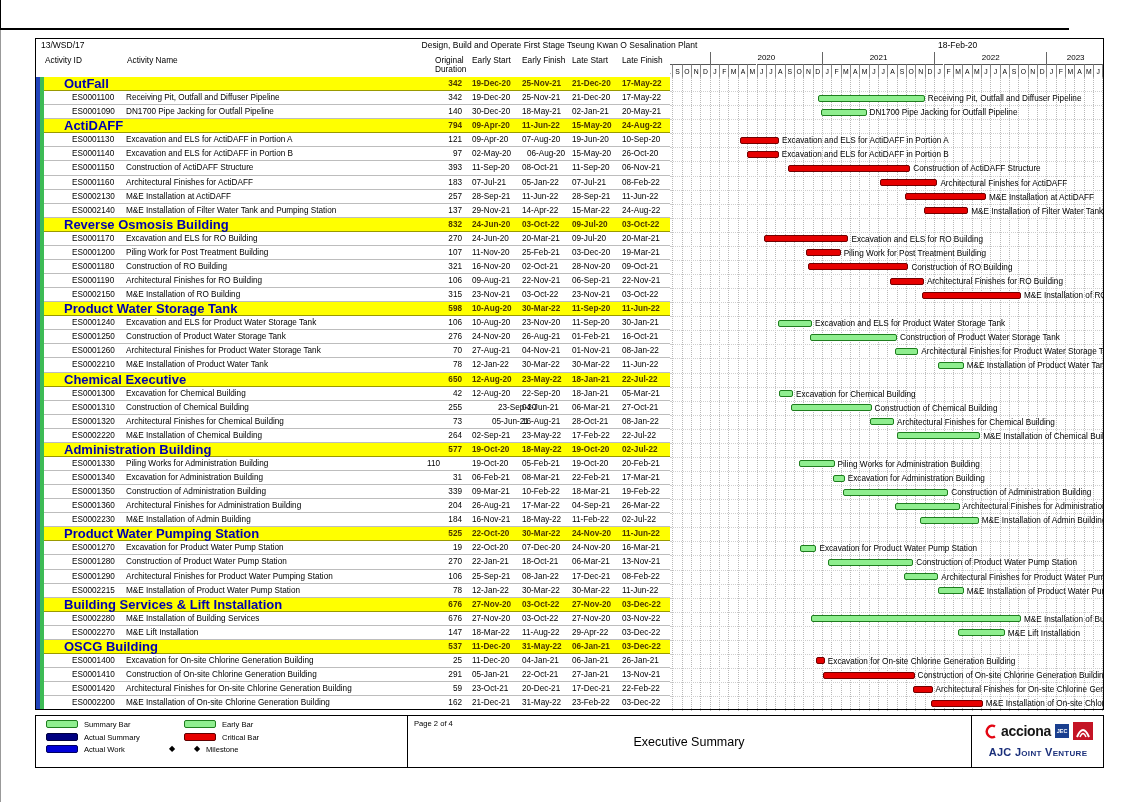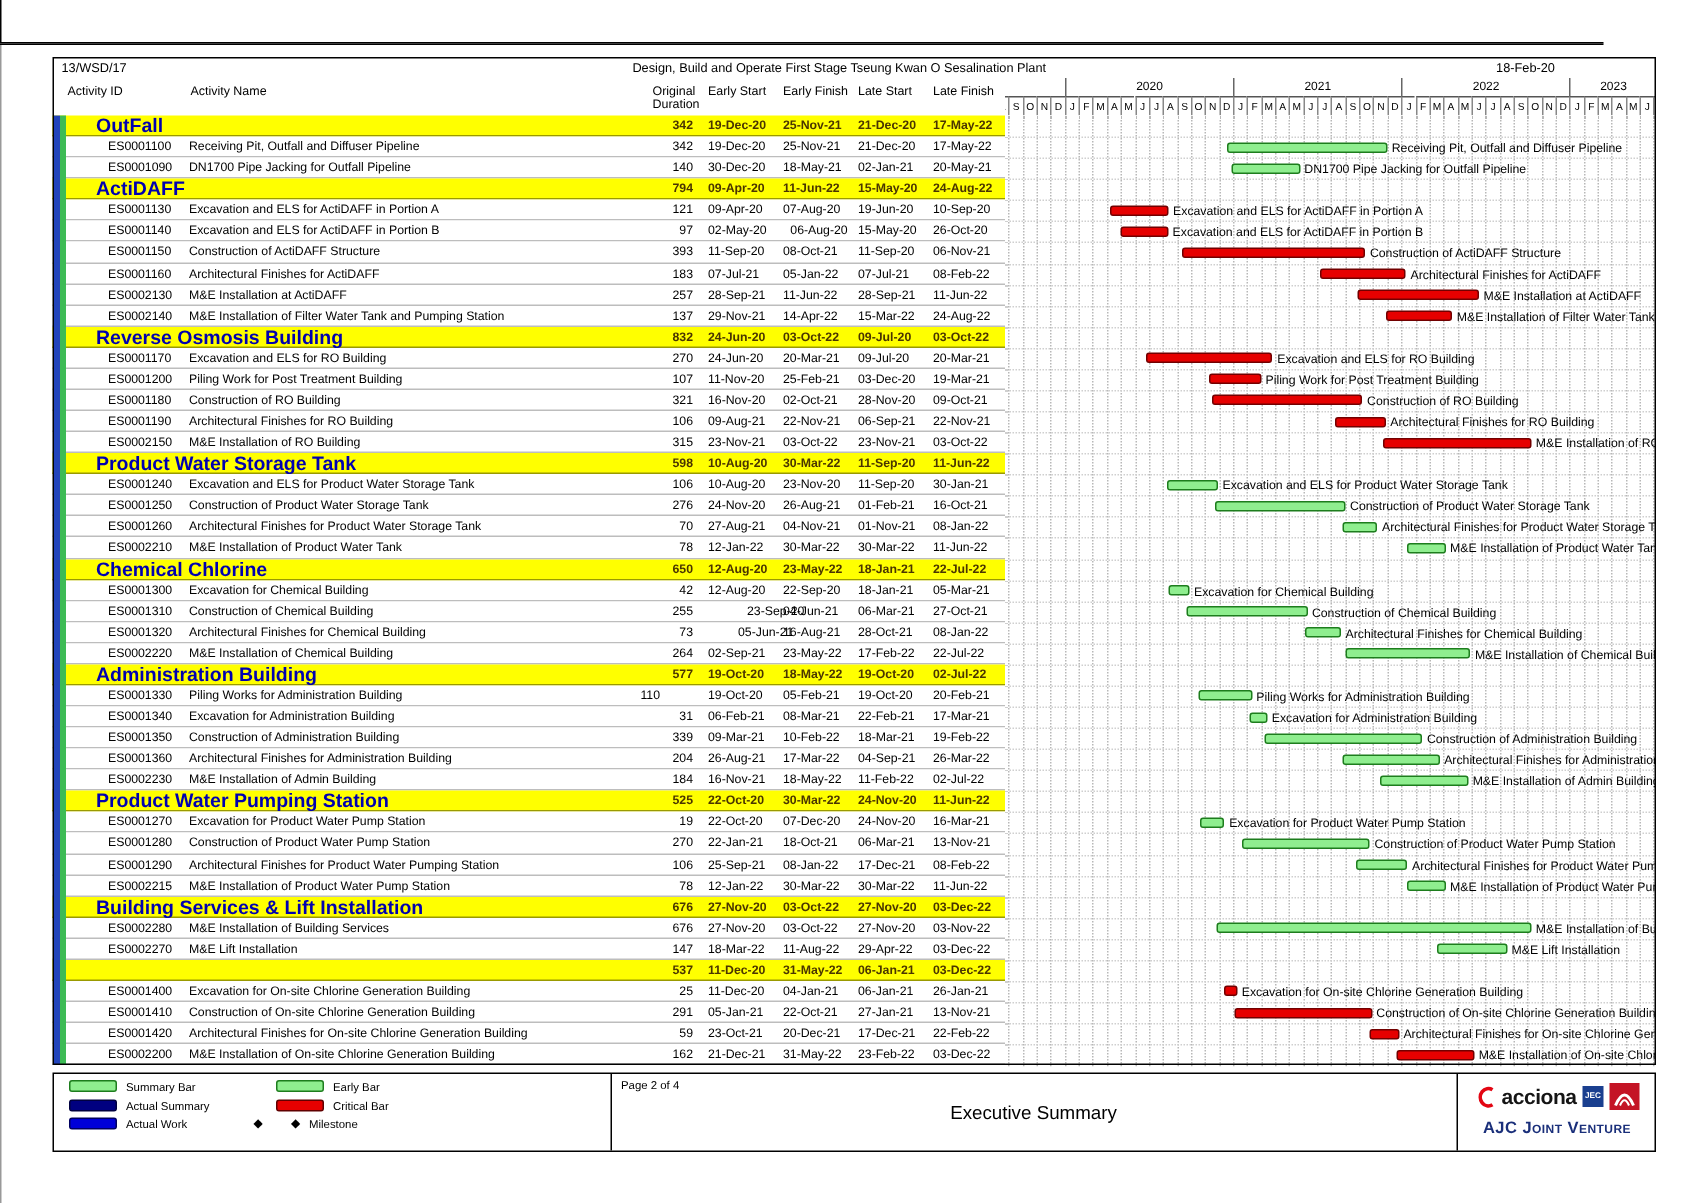--- a/index.html
+++ b/index.html
@@ -33,21 +33,21 @@
           text-align:center;font-weight:bold;}
   .cscecbox{width:20px;height:18px;background:#c41425;position:relative;}
 </style>
 </head>
 <body>
 
 <div class="page" id="page">
 
   <div class="hdrtext" style="left:41px;top:38px;">13/WSD/17</div>
   <div class="hdrtext" style="left:181px;top:38px;width:757px;text-align:center;">Design, Build and Operate First Stage Tseung Kwan O Sesalination Plant</div>
-  <div class="hdrtext" style="left:938px;top:38px;width:158px;text-align:center;">18-Feb-20</div>
+  <div class="hdrtext" style="left:938px;top:38px;width:158px;">18-Feb-20</div>
 
   <div class="colhead" style="left:45px;top:56px;">Activity ID</div>
   <div class="colhead" style="left:127px;top:56px;">Activity Name</div>
   <div class="colhead" style="left:435px;top:56px;">Original</div>
   <div class="colhead" style="left:435px;top:65px;">Duration</div>
   <div class="colhead" style="left:472px;top:56px;">Early Start</div>
   <div class="colhead" style="left:522px;top:56px;">Early Finish</div>
   <div class="colhead" style="left:572px;top:56px;">Late Start</div>
   <div class="colhead" style="left:622px;top:56px;">Late Finish</div>
 
@@ -231,21 +231,21 @@
       <div class="trow" style="left: 35px; top: 358.46px; width: 635px; height: 14.073px;">
         <div class="cell " style="left: 37px; width: 80px;">ES0002210</div>
         <div class="cell " style="left: 91px; width: 305px;">M&amp;E Installation of Product Water Tank</div>
         <div class="cell " style="left: 370px; width: 57px; text-align: right;">78</div>
         <div class="cell " style="left: 437px; width: 48px;">12-Jan-22</div>
         <div class="cell " style="left: 487px; width: 48px;">30-Mar-22</div>
         <div class="cell " style="left: 537px; width: 48px;">30-Mar-22</div>
         <div class="cell " style="left: 587px; width: 48px;">11-Jun-22</div>
       </div>
       <div class="trow srow" style="left: 35px; top: 372.53px; width: 635px; height: 14.073px;">
-        <div class="cell secname" style="left: 29px; width: 300px;">Chemical Chlorine</div>
+        <div class="cell secname" style="left: 29px; width: 300px;">Chemical Executive</div>
         <div class="cell sval" style="left: 370px; width: 57px; text-align: right;">650</div>
         <div class="cell sval" style="left: 437px; width: 48px;">12-Aug-20</div>
         <div class="cell sval" style="left: 487px; width: 48px;">23-May-22</div>
         <div class="cell sval" style="left: 537px; width: 48px;">18-Jan-21</div>
         <div class="cell sval" style="left: 587px; width: 48px;">22-Jul-22</div>
       </div>
       <div class="trow" style="left: 35px; top: 386.61px; width: 635px; height: 14.073px;">
         <div class="cell " style="left: 37px; width: 80px;">ES0001300</div>
         <div class="cell " style="left: 91px; width: 305px;">Excavation for Chemical Building</div>
         <div class="cell " style="left: 370px; width: 57px; text-align: right;">42</div>
@@ -398,20 +398,21 @@
       <div class="trow" style="left: 35px; top: 625.85px; width: 635px; height: 14.073px;">
         <div class="cell " style="left: 37px; width: 80px;">ES0002270</div>
         <div class="cell " style="left: 91px; width: 305px;">M&amp;E Lift Installation</div>
         <div class="cell " style="left: 370px; width: 57px; text-align: right;">147</div>
         <div class="cell " style="left: 437px; width: 48px;">18-Mar-22</div>
         <div class="cell " style="left: 487px; width: 48px;">11-Aug-22</div>
         <div class="cell " style="left: 537px; width: 48px;">29-Apr-22</div>
         <div class="cell " style="left: 587px; width: 48px;">03-Dec-22</div>
       </div>
       <div class="trow srow" style="left: 35px; top: 639.92px; width: 635px; height: 14.073px;">
+        <div class="cell secname" style="left: 29px; width: 300px;">OSCG Building</div>
         <div class="cell sval" style="left: 370px; width: 57px; text-align: right;">537</div>
         <div class="cell sval" style="left: 437px; width: 48px;">11-Dec-20</div>
         <div class="cell sval" style="left: 487px; width: 48px;">31-May-22</div>
         <div class="cell sval" style="left: 537px; width: 48px;">06-Jan-21</div>
         <div class="cell sval" style="left: 587px; width: 48px;">03-Dec-22</div>
       </div>
       <div class="trow" style="left: 35px; top: 653.99px; width: 635px; height: 14.073px;">
         <div class="cell " style="left: 37px; width: 80px;">ES0001400</div>
         <div class="cell " style="left: 91px; width: 305px;">Excavation for On-site Chlorine Generation Building</div>
         <div class="cell " style="left: 370px; width: 57px; text-align: right;">25</div>

